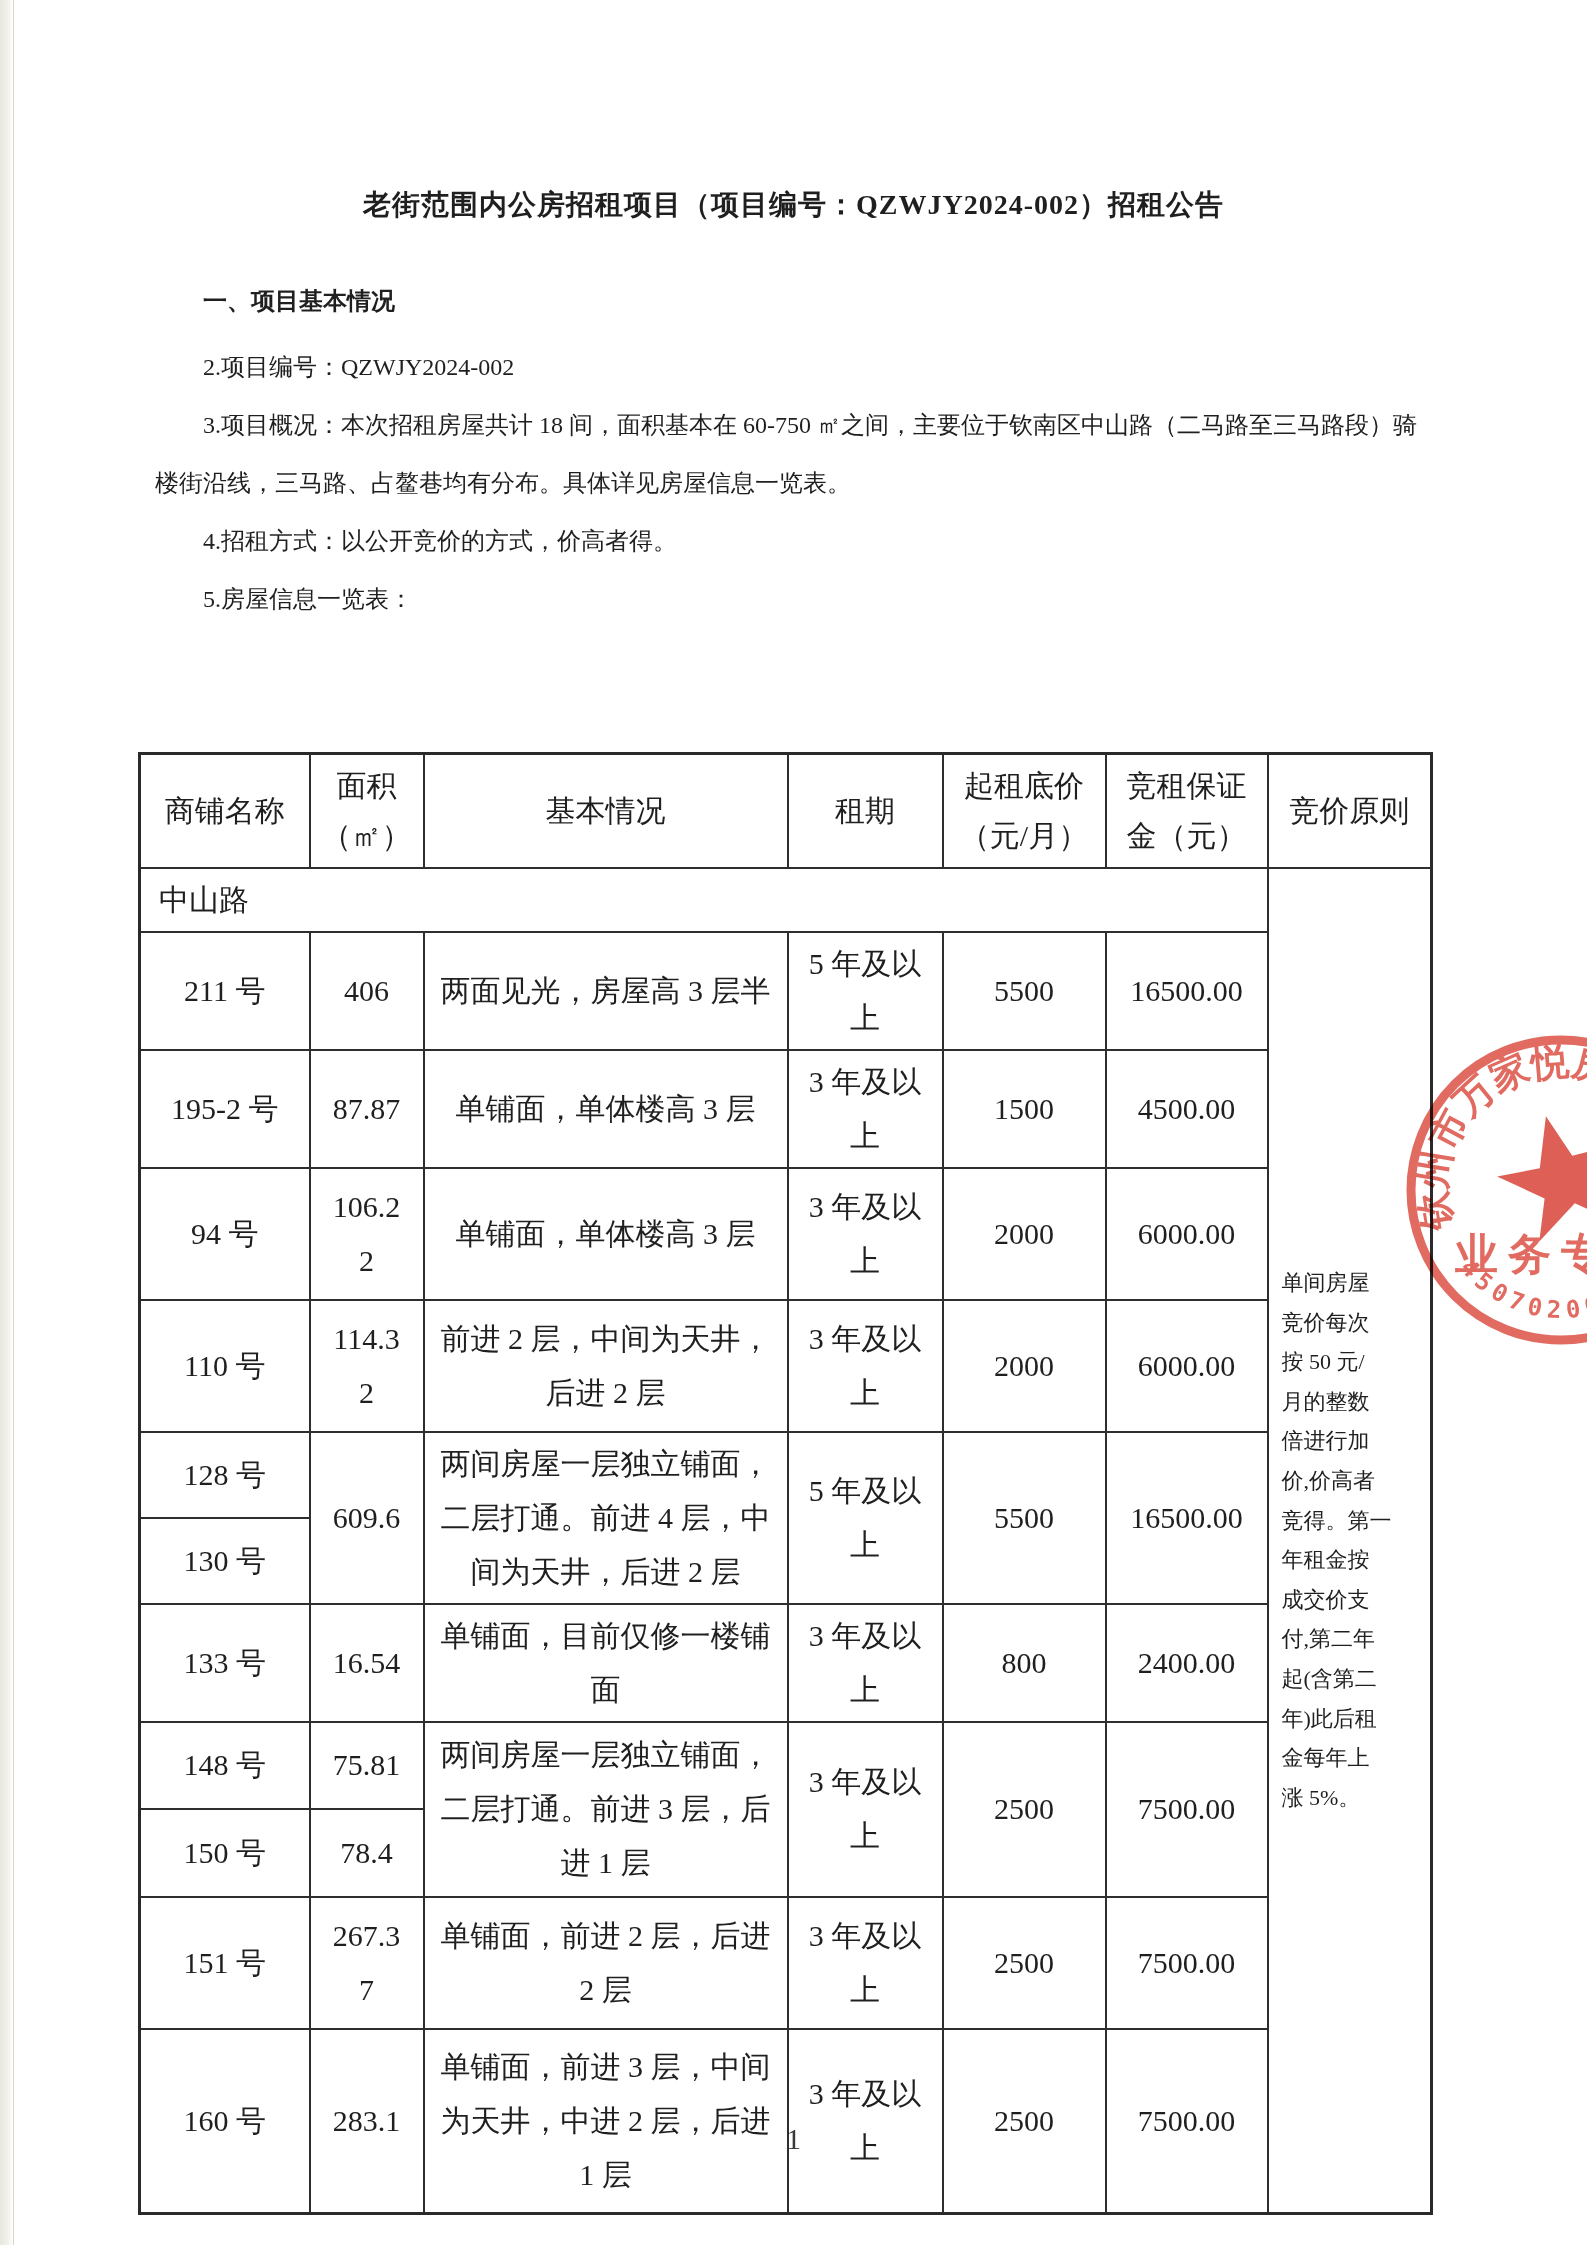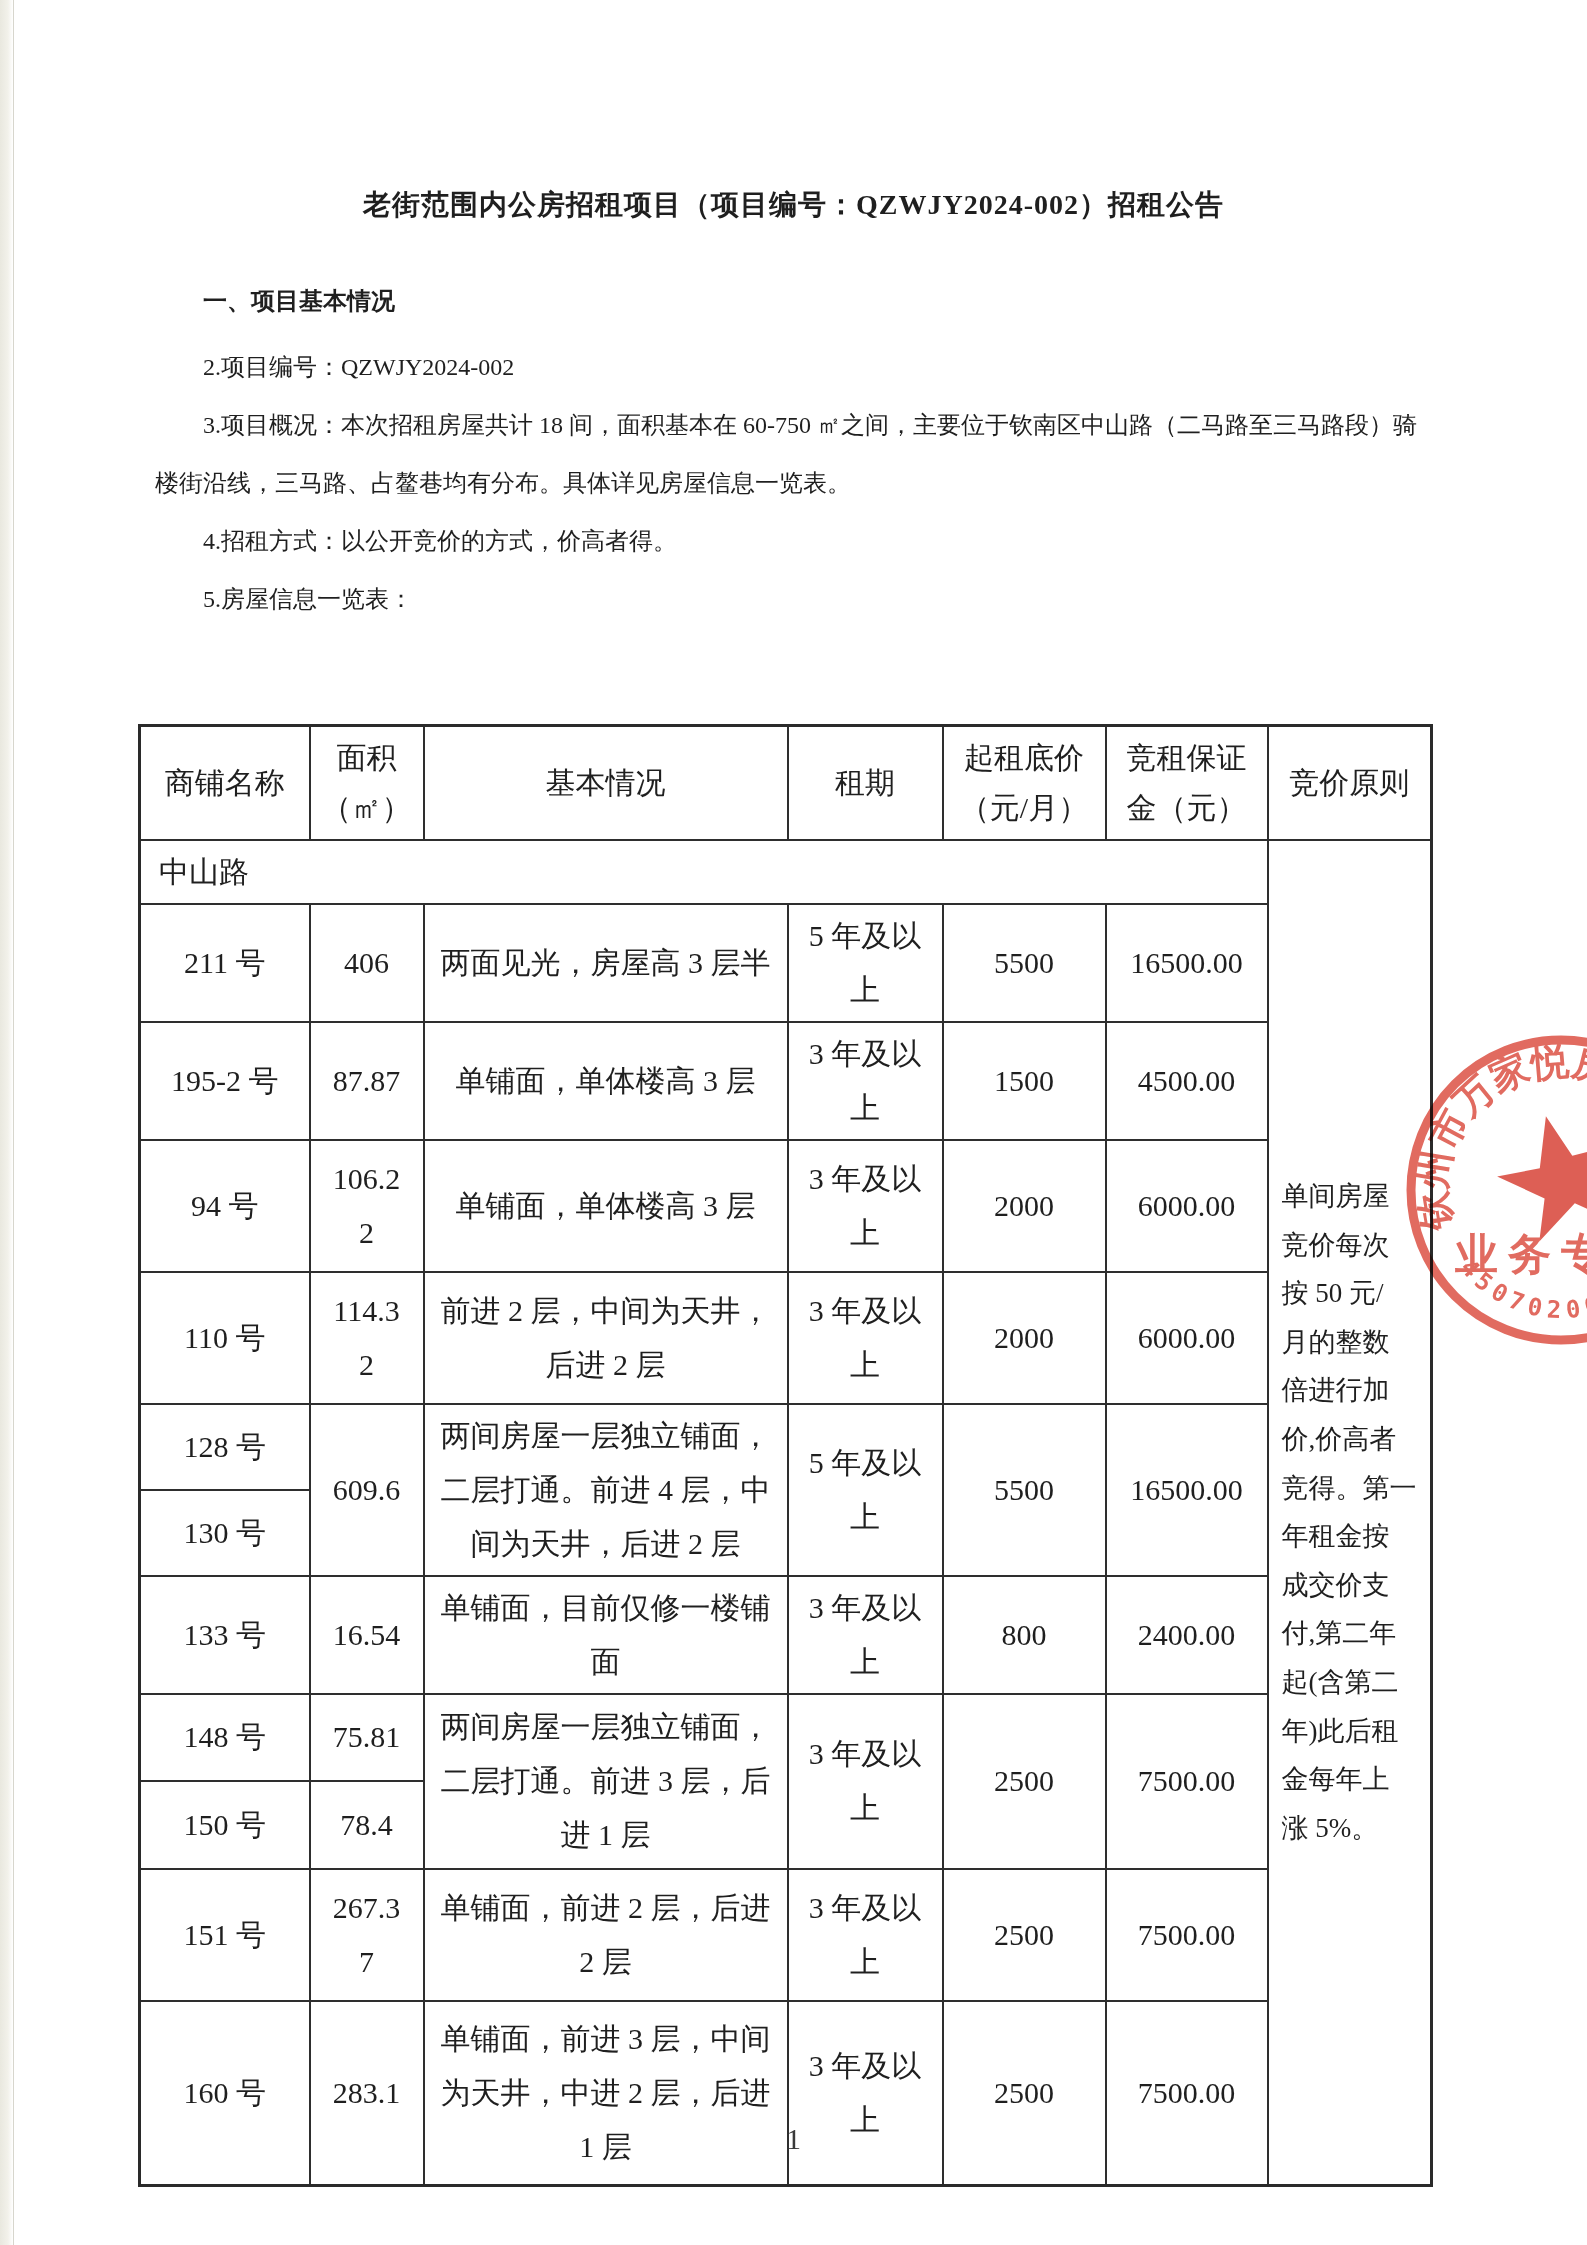--- a/index.html
+++ b/index.html
@@ -20,38 +20,38 @@
     position:absolute; top:186px; left:60px; width:1467px;
     text-align:center; font-size:28px; font-weight:bold; letter-spacing:1px;
   }
   .body-text {
     position:absolute; left:155px; top:272px; width:1284px;
     font-size:24px; line-height:58px;
   }
   .body-text p { text-indent:2em; }
   .section-heading { font-weight:bold; margin-bottom:8px; }
   table.info-table {
-    position:absolute; left:138px; top:724px; width:1292px;
+    position:absolute; left:138px; top:752px; width:1292px;
     border-collapse:collapse; table-layout:fixed;
     font-size:30px;
   }
   .info-table th, .info-table td {
     border:2px solid #2e2e2e;
     text-align:center; vertical-align:middle;
     padding:4px 6px;
     line-height:1.8;
   }
   table.info-table { border:3px solid #2a2a2a; }
   .info-table th { font-weight:normal; white-space:pre-line; line-height:1.65; }
   .col-area-cell { padding:11px 20px !important; word-break:break-all; }
   .cell-section { text-align:left !important; padding-left:18px !important; }
   .cell-principle {
     text-align:left !important; vertical-align:middle;
     padding:10px 13px !important;
-    white-space:pre-line; line-height:47px; font-size:27px;margin-top:44px;
+    white-space:pre-line; line-height:47px; font-size:22px;margin-top:44px;
   }
   .page-number {
     position:absolute; top:2122px; left:0; width:1587px;
     text-align:center; font-size:30px; color:#3a3a3a;
   }
   .stamp {
     position:absolute; left:1391px; top:1020px;
     opacity:0.88; mix-blend-mode:multiply;
   }
 </style>

